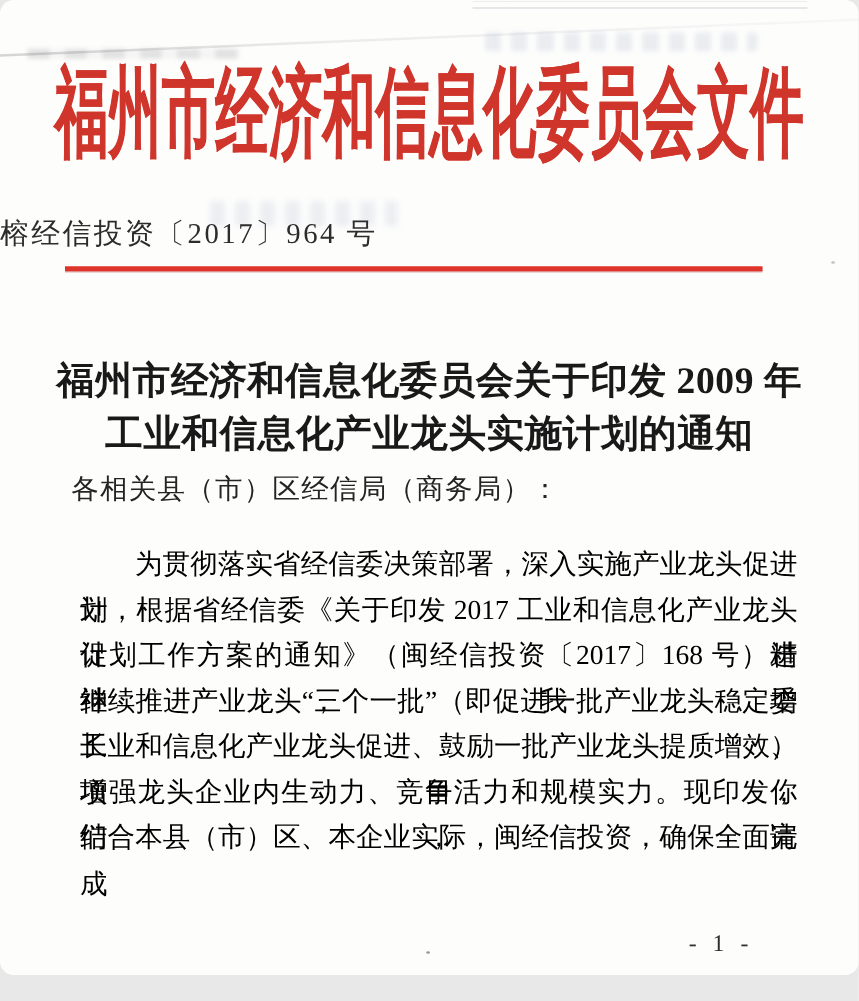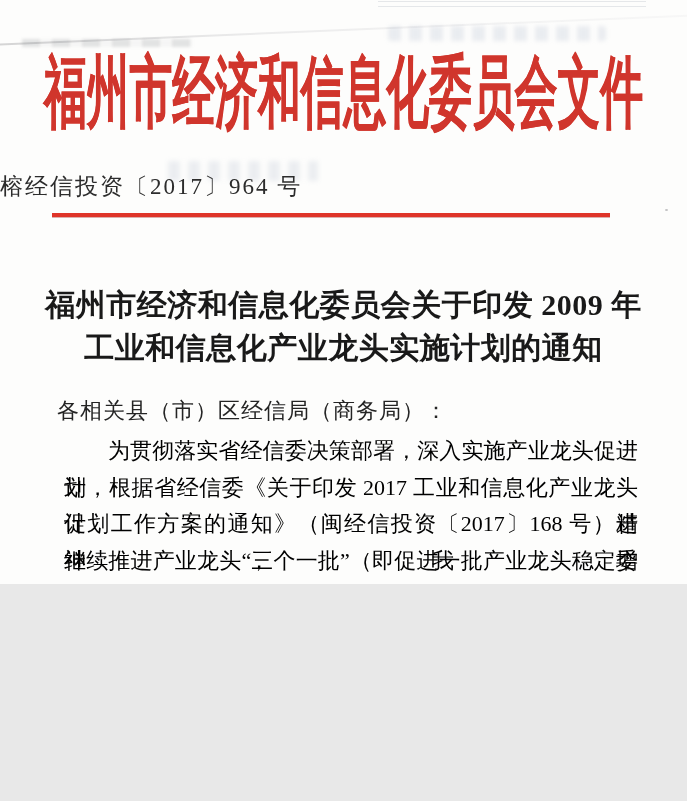--- a/index.html
+++ b/index.html
@@ -3,25 +3,26 @@
 <meta charset="utf-8">
 <style>
   html, body {
     margin: 0;
     padding: 0;
     background: #e8e8e8;
   }
   .page {
     position: relative;
     width: 687px;
-    height: 584px;
+    height: 780px;
     margin: 0 auto;
     background: #fdfdfc;
     overflow: hidden;
     font-family: "Liberation Serif", "DejaVu Serif", serif;
+    border-radius: 11px;
   }
 
   
   .crease {
     position: absolute;
     top: 44px;
     left: -12px;
     width: 115%;
     height: 2px;
     background: linear-gradient(90deg,
@@ -133,21 +134,21 @@
     font-size: 30px;
     font-weight: bold;
     color: #191919;
     line-height: 43px;
     letter-spacing: 0.5px;
   }
 
   
   .salutation {
     position: absolute;
-    top: 396px;
+    top: 376px;
     left: 57px;
     font-size: 22px;
     color: #242424;
     letter-spacing: 1px;
     white-space: nowrap;
   }
   .body-block {
     position: absolute;
     top: 433px;
     left: 64px;

